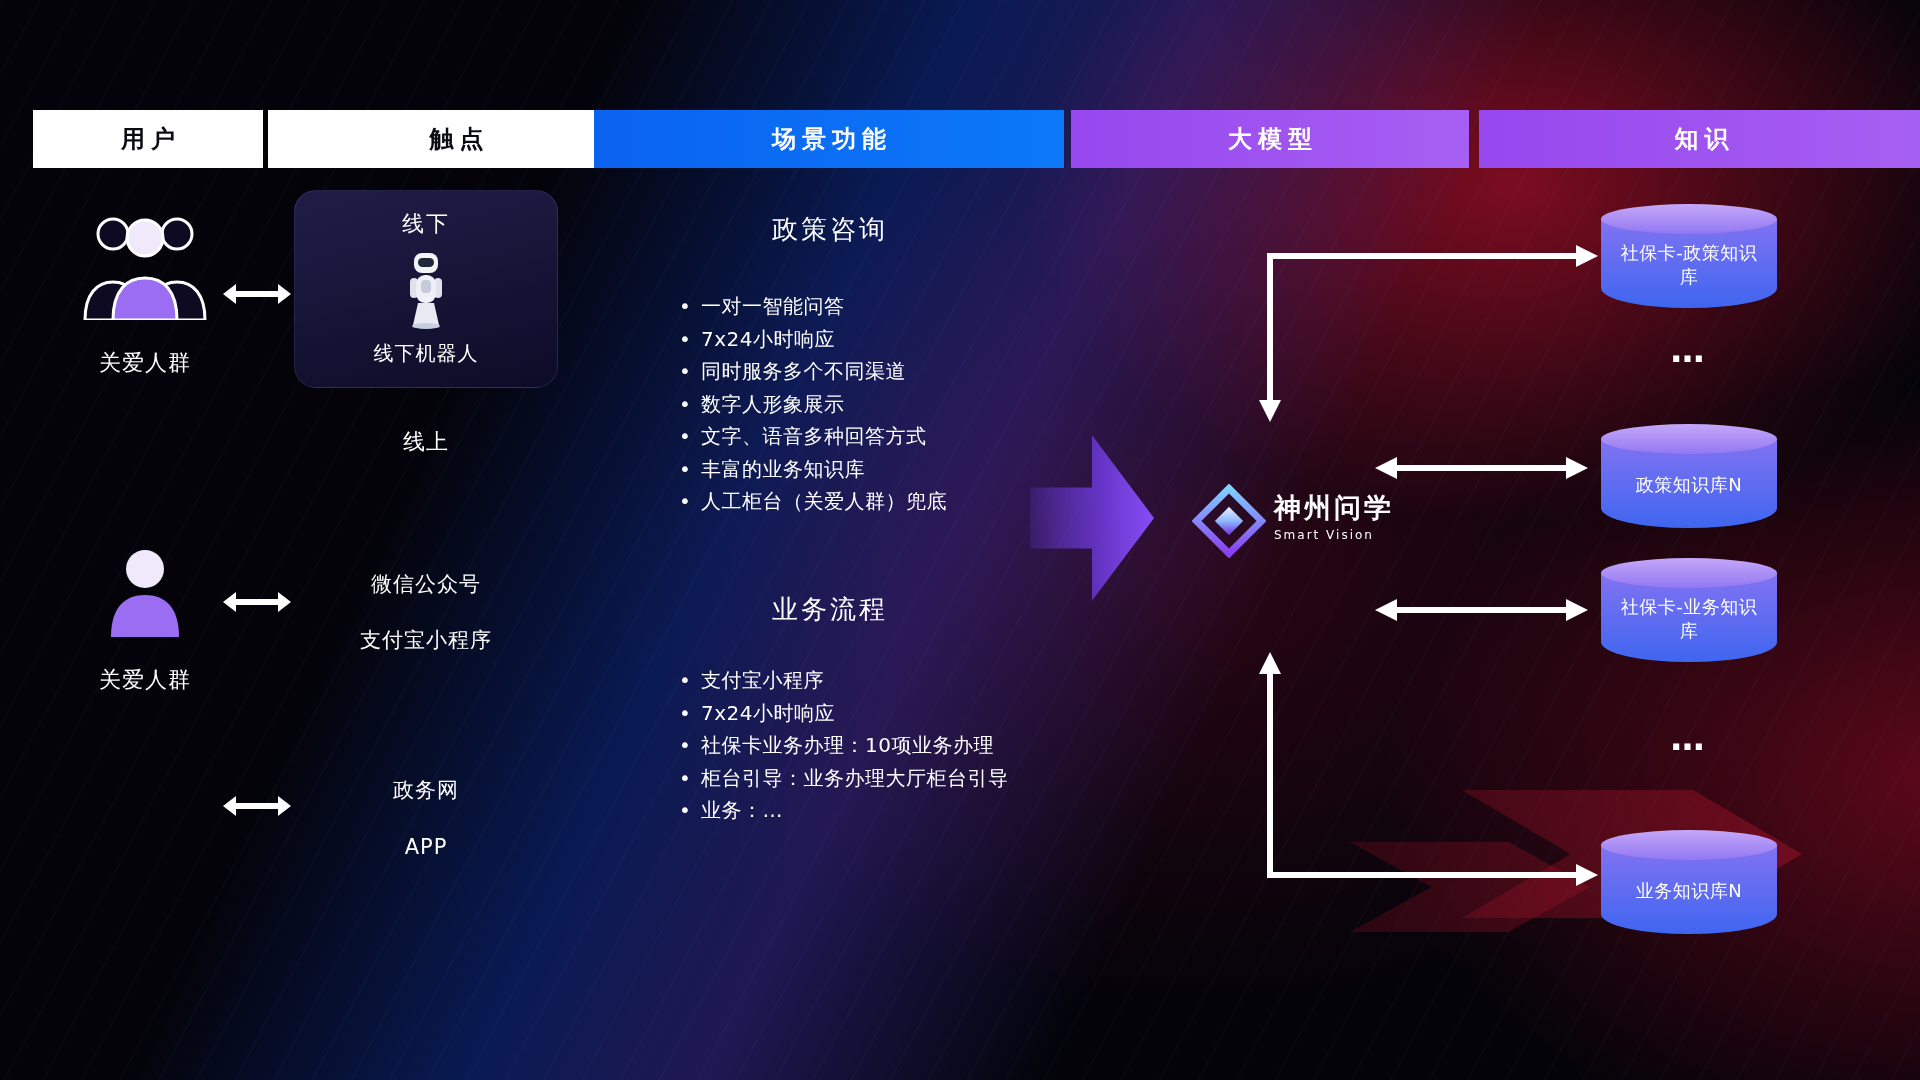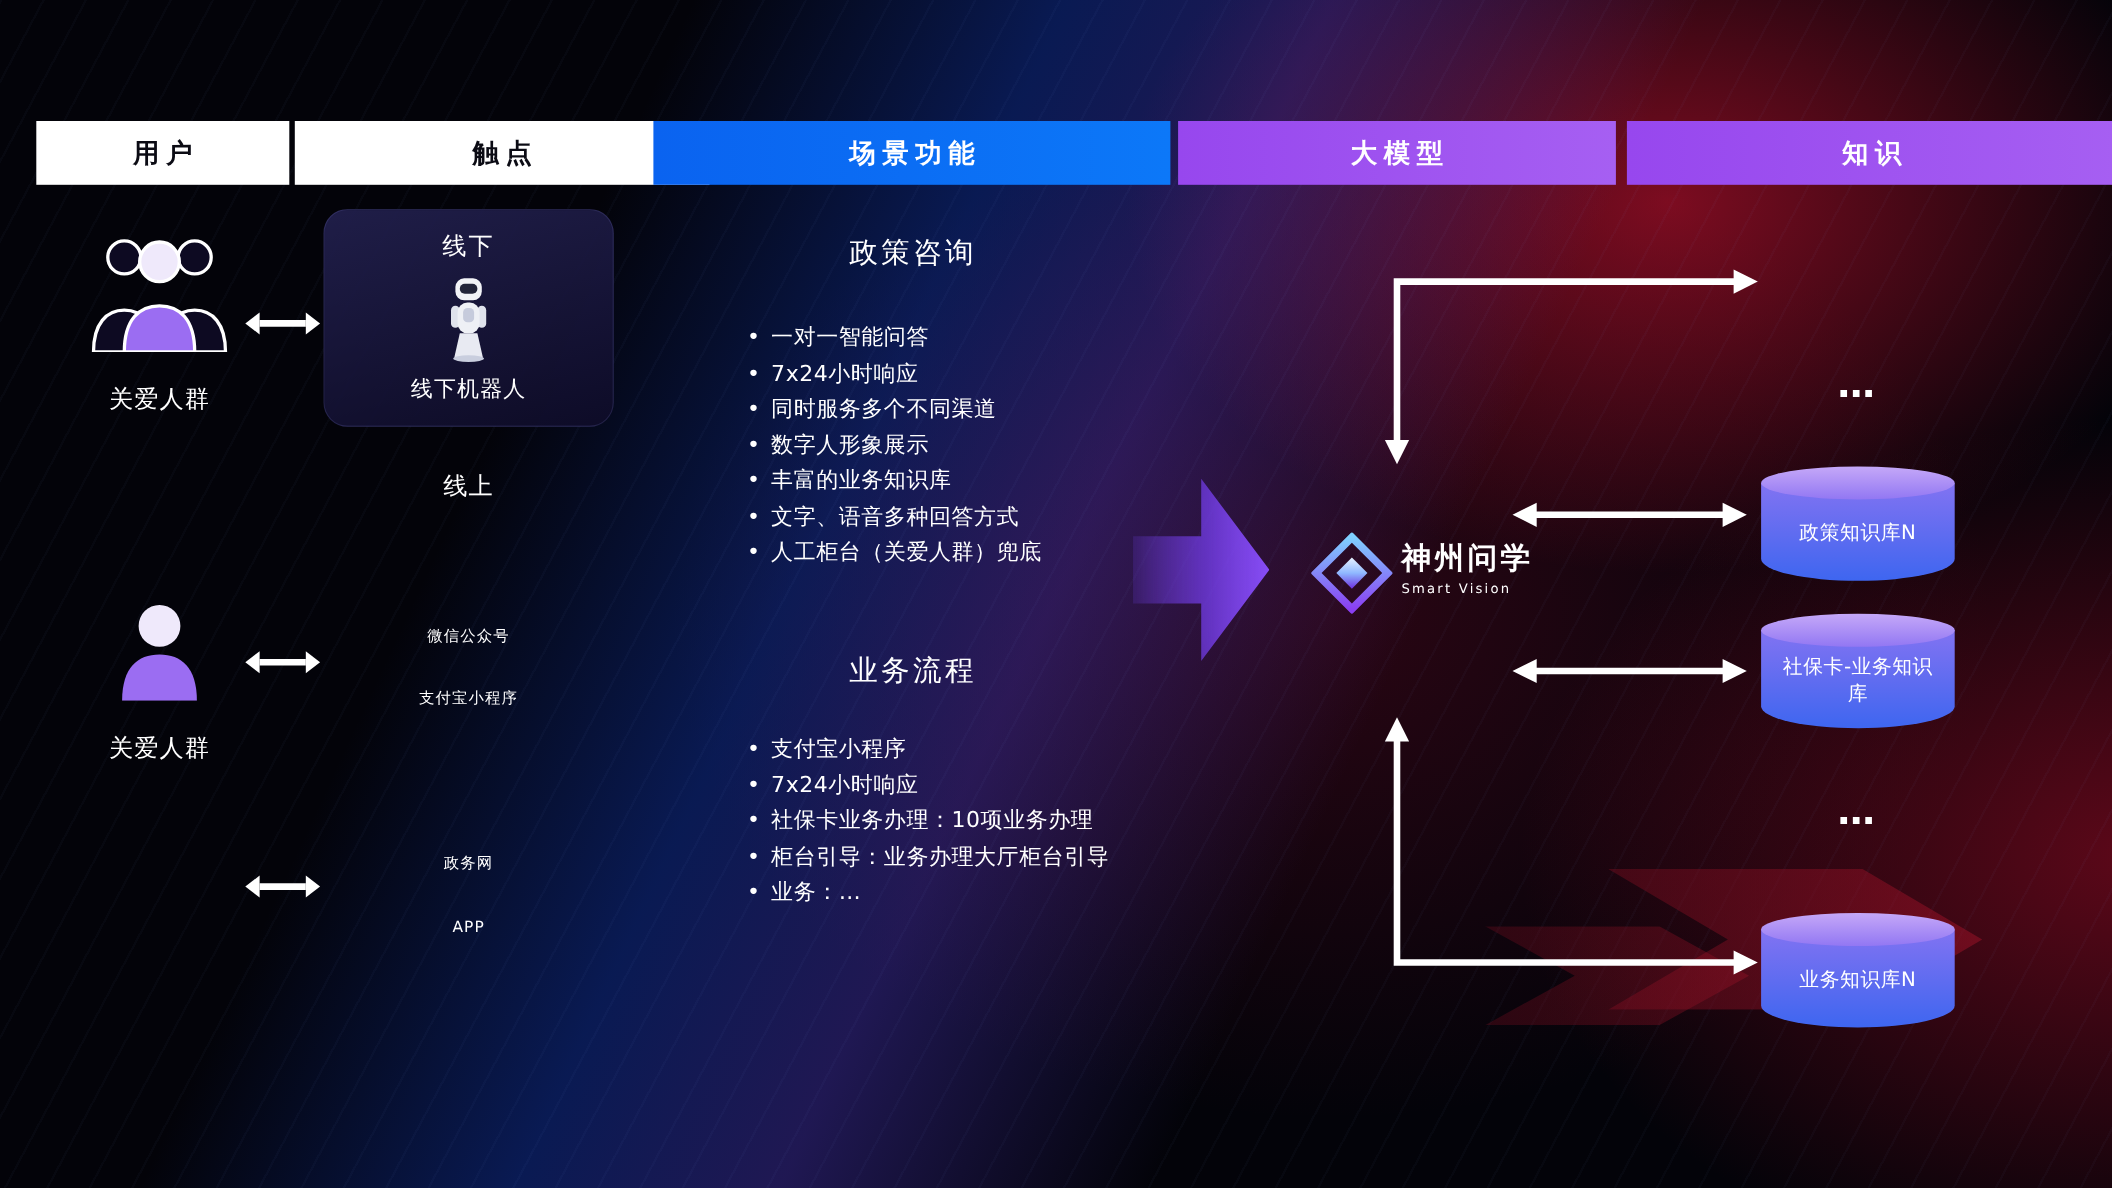--- a/index.html
+++ b/index.html
@@ -54,21 +54,21 @@
   .a3 { left:222px; top:793px; }
 
   
   .offline-box { position:absolute; left:294px; top:190px; width:264px; height:198px;
     background:linear-gradient(165deg, rgba(34,32,78,0.92), rgba(14,12,40,0.95));
     border:1px solid rgba(130,130,210,0.18); border-radius:22px;
     display:flex; flex-direction:column; align-items:center; justify-content:space-between;
     padding:18px 12px 20px; }
   .offline-title { font-size:22px; letter-spacing:2px; }
   .offline-robot-label { font-size:20px; letter-spacing:1px; }
-  .tp { position:absolute; left:294px; width:264px; text-align:center; font-size:14px; letter-spacing:1px; }
+  .tp { position:absolute; left:294px; width:264px; text-align:center; font-size:21px; letter-spacing:1px; }
   .tp-online { top:427px; font-size:22px; }
   .tp-c1 { top:570px; }
   .tp-c2 { top:626px; }
   .tp-c3 { top:776px; }
   .tp-c4 { top:835px; }
 
   
   .sc-title { position:absolute; left:640px; width:380px; text-align:center;
     font-size:26px; letter-spacing:3px; }
   .sc-t1 { top:212px; }
@@ -189,22 +189,22 @@
   <div class="tp tp-c2">支付宝小程序</div>
   <div class="tp tp-c3">政务网</div>
   <div class="tp tp-c4">APP</div>
 
   <div class="sc-title sc-t1">政策咨询</div>
   <ul class="sc-list sc-l1">
     <li>一对一智能问答</li>
     <li>7x24小时响应</li>
     <li>同时服务多个不同渠道</li>
     <li>数字人形象展示</li>
+    <li>文字、语音多种回答方式</li>
     <li>丰富的业务知识库</li>
-    <li>文字、语音多种回答方式</li>
     <li>人工柜台（关爱人群）兜底</li>
   </ul>
 
   <div class="sc-title sc-t2">业务流程</div>
   <ul class="sc-list sc-l2">
     <li>支付宝小程序</li>
     <li>7x24小时响应</li>
     <li>社保卡业务办理：10项业务办理</li>
     <li>柜台引导：业务办理大厅柜台引导</li>
     <li>业务：…</li>
@@ -227,20 +227,25 @@
     <g transform="rotate(45 37 37)">
       <rect x="14" y="14" width="46" height="46" fill="none" stroke="url(#lgA)" stroke-width="7"></rect>
       <rect x="27" y="27" width="20" height="20" fill="url(#lgB)"></rect>
     </g>
   </svg>
   <div class="logo-text">
     <div class="logo-name">神州问学</div>
     <div class="logo-sub">Smart Vision</div>
   </div>
 
+  <div class="db db1">
+    <div class="body"></div>
+    <div class="cap"></div>
+    <div class="lbl">社保卡-政策知识库</div>
+  </div>
   <div class="dots dots1">…</div>
   <div class="db db2">
     <div class="body"></div>
     <div class="cap"></div>
     <div class="lbl">政策知识库N</div>
   </div>
   <div class="db db3">
     <div class="body"></div>
     <div class="cap"></div>
     <div class="lbl">社保卡-业务知识库</div>

